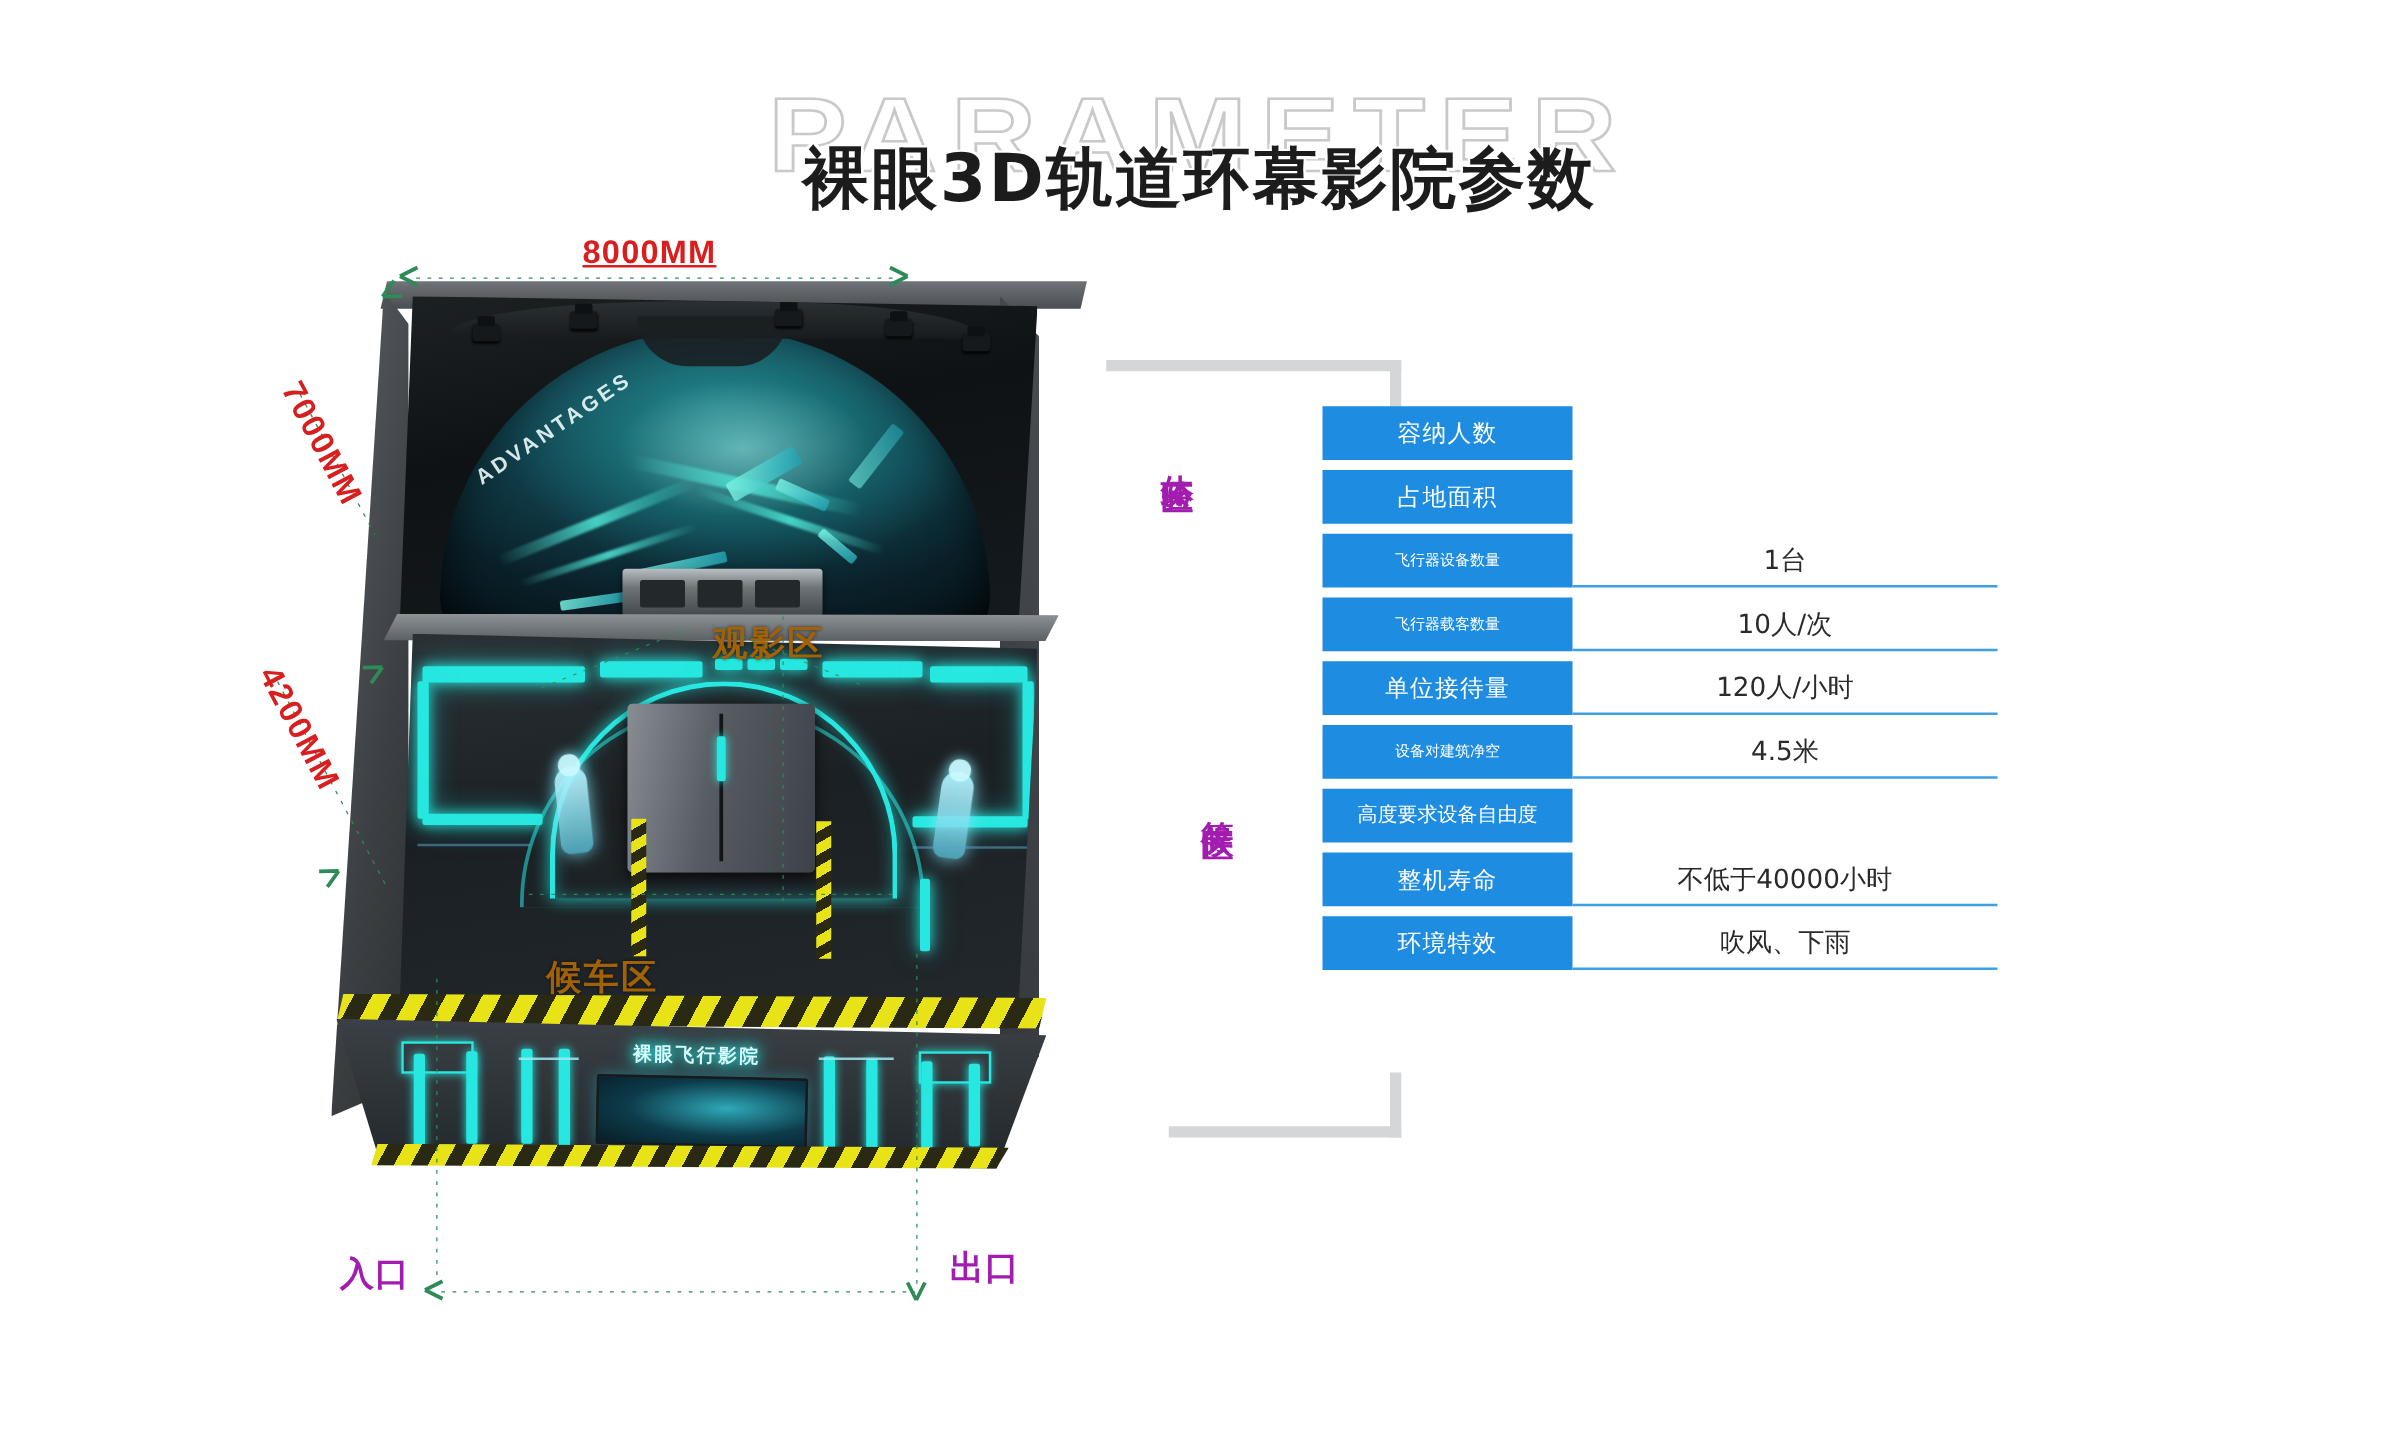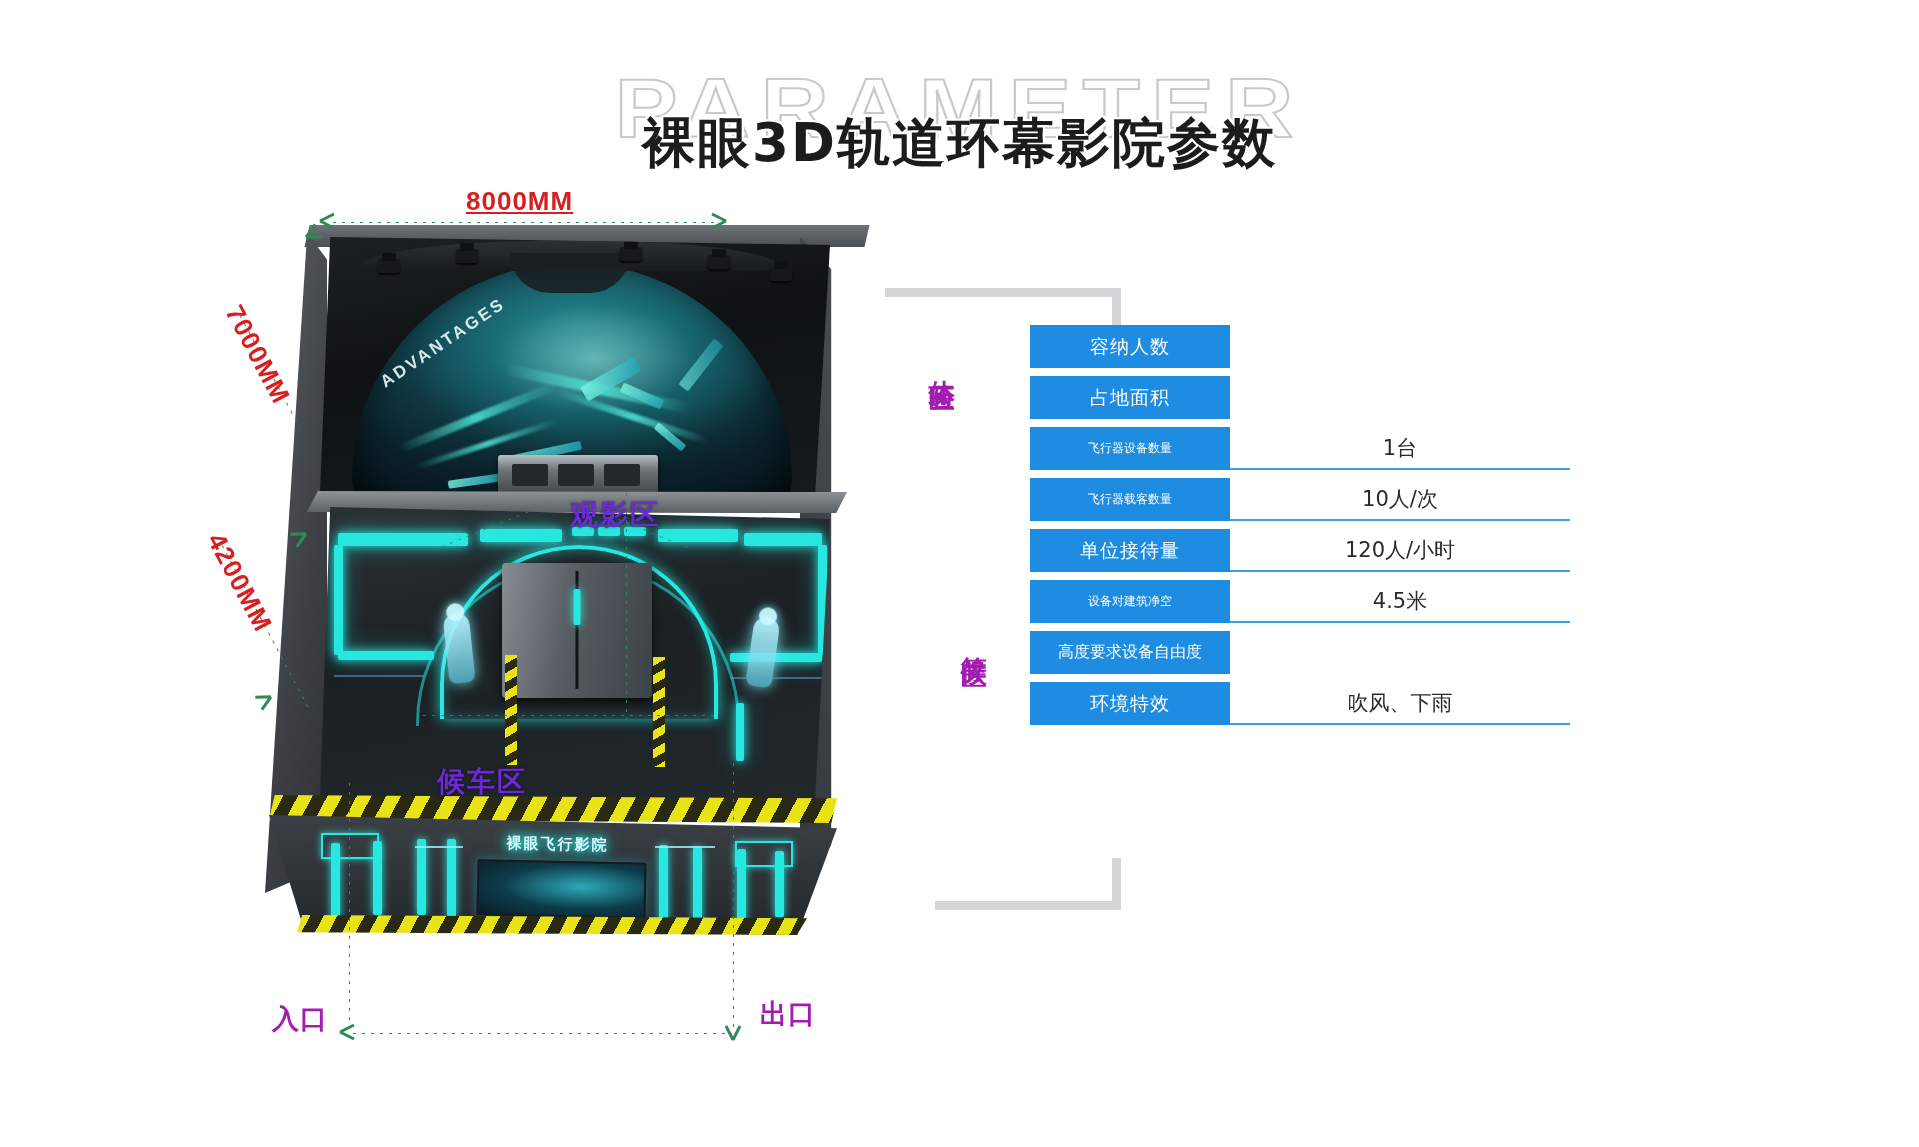--- a/index.html
+++ b/index.html
@@ -133,28 +133,28 @@
 
   
   .dot-line{position:absolute;background-image:radial-gradient(circle,#2e8b57 1.6px,transparent 1.8px);
      background-size:9px 9px;background-repeat:repeat-x;height:4px;}
   .dot-line.v{background-repeat:repeat-y;background-size:9px 9px;width:4px;height:auto;}
   .dim-label{position:absolute;color:#d81e1e;font-weight:bold;font-size:26px;
      letter-spacing:1px;white-space:nowrap;font-family:"Liberation Sans",sans-serif;}
   .area-label{position:absolute;color:#a21caf;font-weight:bold;font-size:27px;
      line-height:1.05;white-space:nowrap;letter-spacing:1px;}
   .area-label.vert{writing-mode:vertical-rl;font-size:26px;letter-spacing:4px;}
-  .inner-label{position:absolute;color:#6d28d9;font-weight:bold;font-size:28px;
+  .inner-label{position:absolute;color:#a16207;font-weight:bold;font-size:28px;
      letter-spacing:2px;white-space:nowrap;text-shadow:0 0 3px rgba(0,0,0,.55);}
 
   
   .elbow{position:absolute;background:#d4d6d8;}
 
   
-  #spec-table{position:absolute;left:1030px;top:325px;width:540px;text-align:right;}
+  #spec-table{position:absolute;left:1058px;top:325px;width:540px;text-align:right;}
   .spec-row{display:flex;align-items:stretch;height:43px;margin-bottom:8px;}
   .spec-key{width:200px;background:#1e8ce0;color:#ffffff;
      display:flex;align-items:center;justify-content:center;
      font-size:19px;letter-spacing:1px;
      font-family:"DejaVu Sans","Liberation Sans",sans-serif;}
   .spec-key.tight{font-size:12px;letter-spacing:0px;}
   .spec-val{flex:1;display:flex;align-items:center;justify-content:center;
      color:#2a2a2a;font-size:21px;border-bottom:2px solid #3d9fe4;
      font-family:"DejaVu Sans","Liberation Sans",sans-serif;}
   .spec-val sup{font-size:12px;vertical-align:super;}
@@ -331,19 +331,23 @@
 
   <div class="spec-row">
     <div class="spec-key tight">设备对建筑净空</div>
     <div class="spec-val">4.5米</div>
   </div>
 
   <div class="spec-row">
     <div class="spec-key tight" style="font-size:16px;">高度要求设备自由度</div>
   </div>
 
+  <div class="spec-row">
+    <div class="spec-key">整机寿命</div>
+    <div class="spec-val">不低于40000小时</div>
+  </div>
 
   <div class="spec-row">
     <div class="spec-key">环境特效</div>
     <div class="spec-val">吹风、下雨</div>
   </div>
 
 </div>
 
 </body></html>

